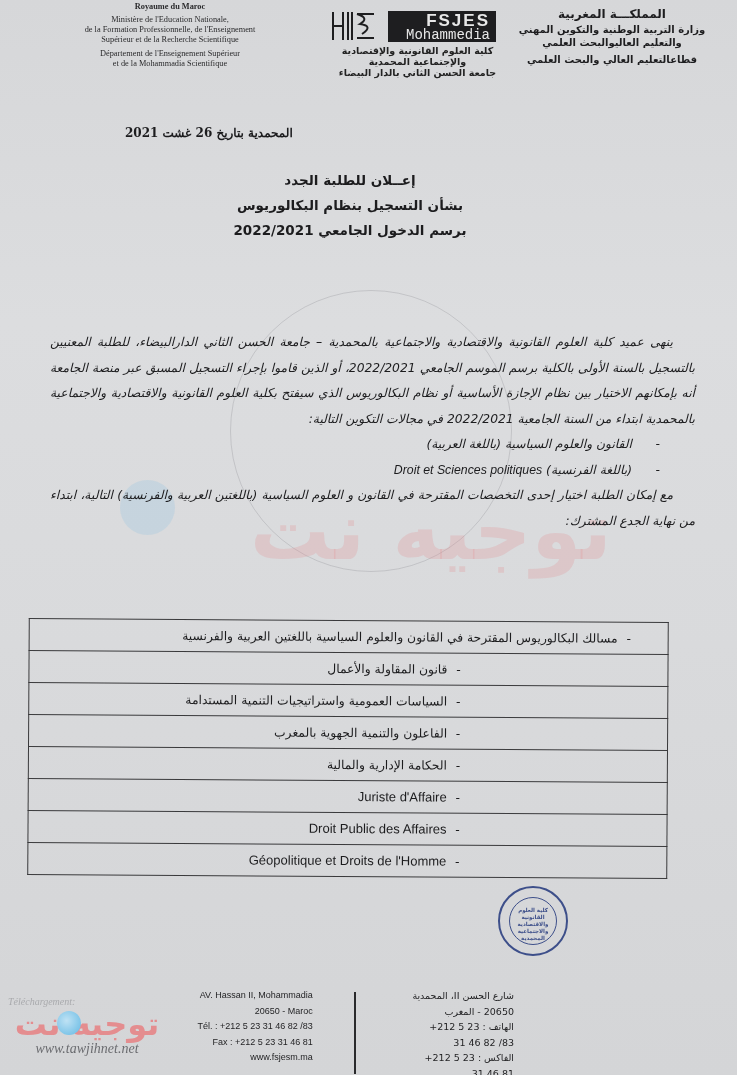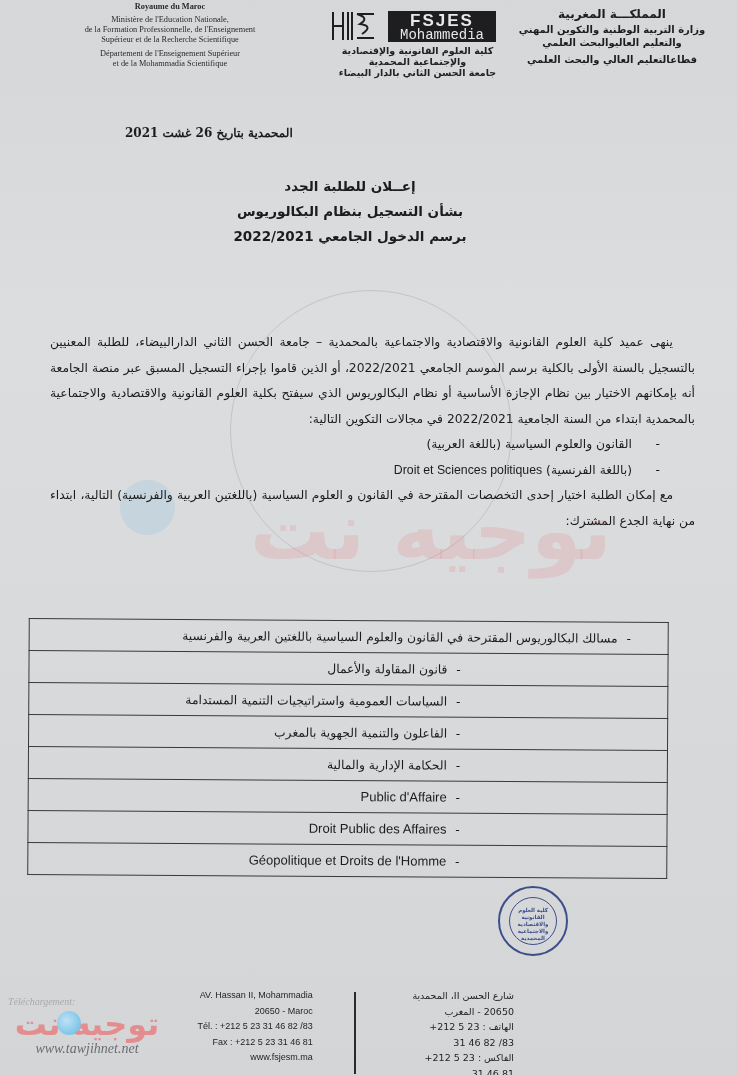--- a/index.html
+++ b/index.html
@@ -10,33 +10,33 @@
     }
     .page { position: absolute; inset: 0; }
 
     
     .hdr-fr { position: absolute; left: 60px; top: 2px; width: 220px; text-align: center; font-family: "Liberation Serif", serif; font-size: 8.3px; line-height: 10px; color: #2a2a2c; }
     .hdr-fr .kingdom { font-weight: bold; margin-bottom: 3px; }
     .hdr-fr .gap { height: 4px; }
     .hdr-logo { position: absolute; left: 330px; top: 10px; width: 180px; }
     .logo-row { display: flex; align-items: center; gap: 4px; }
     .logo-mark { width: 54px; height: 32px; position: relative; }
-    .logo-box { background: #1e1e20; color: #e8e8e8; padding: 1px 6px 2px; height: 31px; box-sizing: border-box; width: 108px; text-align: center; }
+    .logo-box { background: #1e1e20; color: #e8e8e8; padding: 1px 6px 2px; height: 31px; box-sizing: border-box; width: 108px; text-align: right; }
     .logo-box .fs { font-family: "Liberation Sans", sans-serif; font-weight: bold; font-size: 17px; letter-spacing: 2px; line-height: 18px; }
     .logo-box .mo { font-family: Liberation Mono, monospace; font-size: 14px; line-height: 10px; }
     .logo-ar { direction: rtl; text-align: center; font-size: 9.5px; line-height: 11px; margin-top: 3px; font-weight: bold; color: #222; width: 175px; }
     .hdr-ar { position: absolute; right: 10px; top: 8px; width: 230px; direction: rtl; text-align: center; font-size: 10px; line-height: 13px; font-weight: bold; color: #1d1d1f; }
     .hdr-ar .kingdom { font-size: 12px; margin-bottom: 2px; }
     .hdr-ar .gap { height: 4px; }
 
     .date { position: absolute; left: 125px; top: 126px; direction: rtl; font-size: 12px; font-weight: bold; font-family: "DejaVu Serif", serif; }
 
-    .title { position: absolute; left: 150px; width: 400px; top: 174px; direction: rtl; text-align: center; font-size: 13.5px; font-weight: bold; line-height: 25px; }
+    .title { position: absolute; left: 150px; width: 400px; top: 168px; direction: rtl; text-align: center; font-size: 13.5px; font-weight: bold; line-height: 25px; }
 
-    .body { position: absolute; left: 50px; width: 645px; top: 330px; direction: rtl; text-align: justify; font-size: 12.3px; line-height: 25.5px; }
+    .body { position: absolute; left: 50px; width: 645px; top: 330px; direction: rtl; text-align: justify; font-size: 12.3px; line-height: 25.5px; font-style: italic; }
     .body p { margin: 0; text-indent: 22px; }
     .bullets { list-style: none; margin: 0; padding: 0 35px 0 0; }
     .bullets li { position: relative; padding-right: 28px; }
     .bullets li::before { content: "-"; position: absolute; right: 0; }
     .body p.after { text-indent: 22px; margin-top: 0; }
 
     .tracks { position: absolute; left: 28px; top: 620px; width: 640px; border-collapse: collapse; direction: rtl; transform: rotate(0.35deg); }
     .tracks td { border: 1px solid #3a3a3c; height: 31px; padding: 0 28px 0 0; font-size: 12.3px; text-align: right; position: relative; }
     .tracks td .dash { display: inline-block; width: 22px; text-align: center; }
     .tracks td .ltr { direction: ltr; unicode-bidi: embed; font-family: "Liberation Sans", sans-serif; font-size: 13px; }
@@ -140,21 +140,21 @@
     <tr>
           <td><span class="ind"></span><span class="dash">-</span><span>السياسات العمومية واستراتيجيات التنمية المستدامة</span></td>
         </tr>
     <tr>
           <td><span class="ind"></span><span class="dash">-</span><span>الفاعلون والتنمية الجهوية بالمغرب</span></td>
         </tr>
     <tr>
           <td><span class="ind"></span><span class="dash">-</span><span>الحكامة الإدارية والمالية</span></td>
         </tr>
     <tr>
-          <td><span class="ind"></span><span class="dash">-</span><span class="ltr">Public d'Affaire</span></td>
+          <td><span class="ind"></span><span class="dash">-</span><span class="ltr">Juriste d'Affaire</span></td>
         </tr>
     <tr>
           <td><span class="ind"></span><span class="dash">-</span><span class="ltr">Droit Public des Affaires</span></td>
         </tr>
     <tr>
           <td><span class="ind"></span><span class="dash">-</span><span class="ltr">Géopolitique et Droits de l'Homme</span></td>
         </tr>
   </tbody>
     </table>
 

